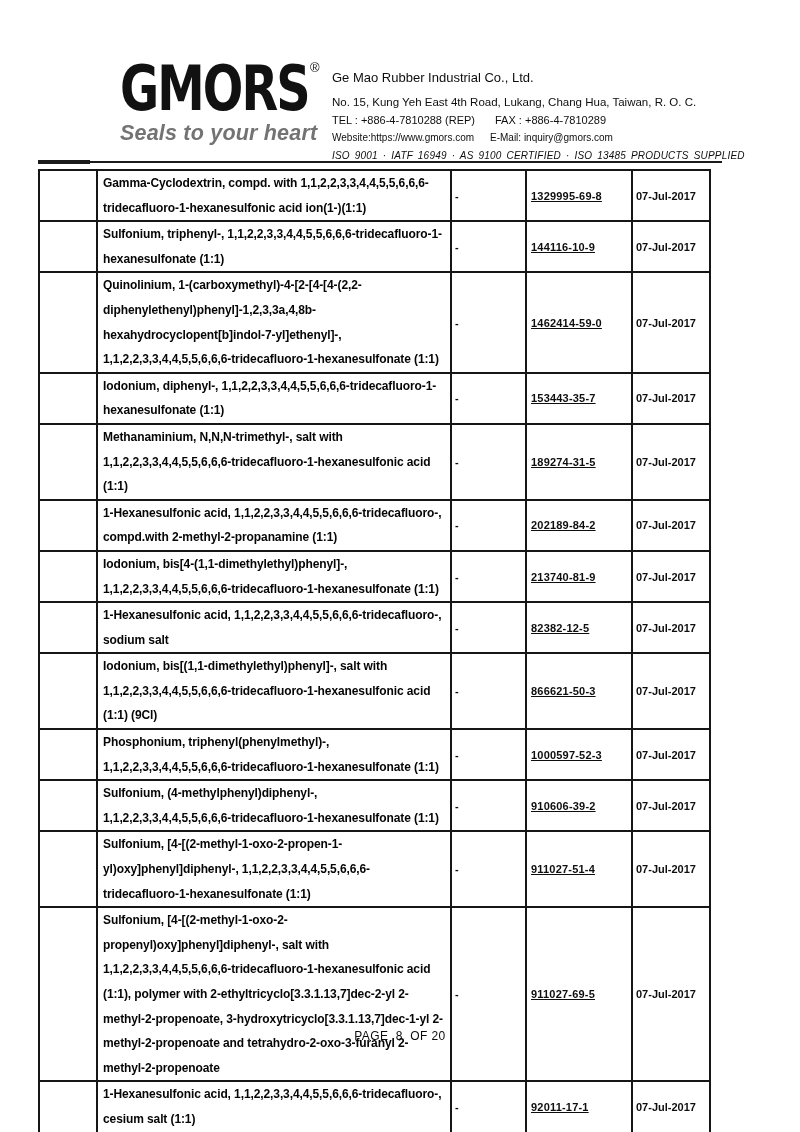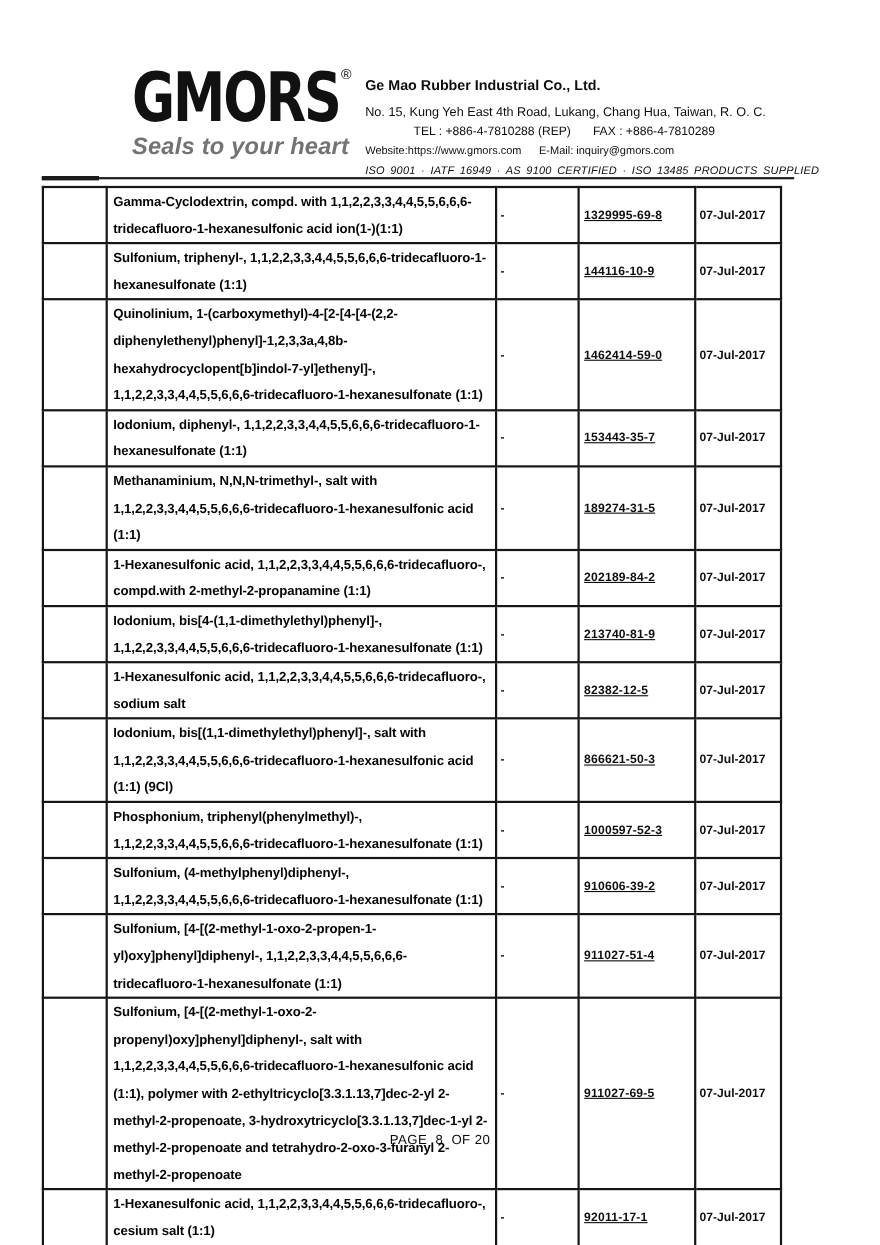--- a/index.html
+++ b/index.html
@@ -19,24 +19,24 @@
     transform:scaleX(0.77); transform-origin:left top; color:#111;
   }
   .logo-reg { position:absolute; left:190px; top:-4px; font-size:13px; font-weight:400; color:#111; }
   .logo-tagline {
     margin-top:5px; font-size:21.5px; font-style:italic; font-weight:600;
     letter-spacing:0.2px; color:#737373; white-space:nowrap;
   }
 
   .company-info { position:absolute; left:332px; top:70px; width:450px; }
   .ci-line { position:absolute; left:0; white-space:nowrap; }
-  .company-name { top:0; font-size:13px; font-weight:700; }
+  .company-name { top:0; font-size:13px; font-weight:400; }
   .company-address { top:26px; font-size:11.5px; }
   .company-contact { top:44px; font-size:11px; display:flex; }
-  .company-contact .tel-span { width:163px; display:inline-block;margin-left:44px; }
+  .company-contact .tel-span { width:163px; display:inline-block; }
   .company-web { top:62px; font-size:10px; display:flex; }
   .company-web .web-span { width:158px; display:inline-block; }
   .company-certs { top:80px; font-size:10px; font-style:italic; letter-spacing:0.2px; word-spacing:2px; }
 
   .header-rule { position:absolute; left:38px; top:161px; width:684px; height:2px; background:#1b1b1b; }
   .header-rule-accent { position:absolute; left:38px; top:160px; width:52px; height:4px; background:#1b1b1b; }
 
   
   table.substances {
     position:absolute; left:38px; top:169px; width:671px;

